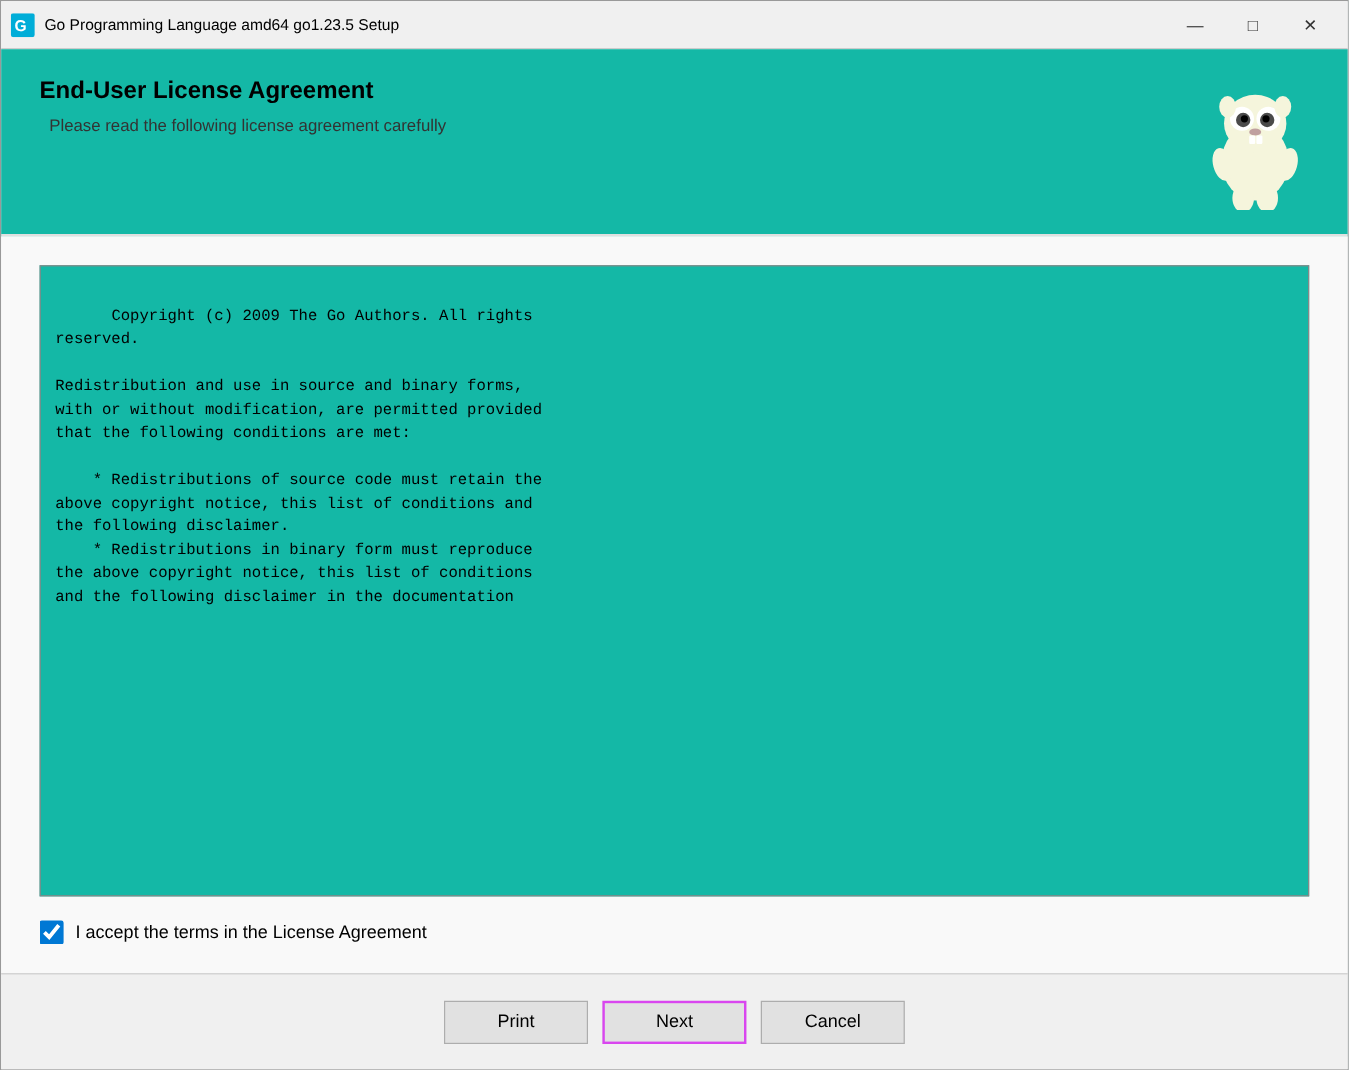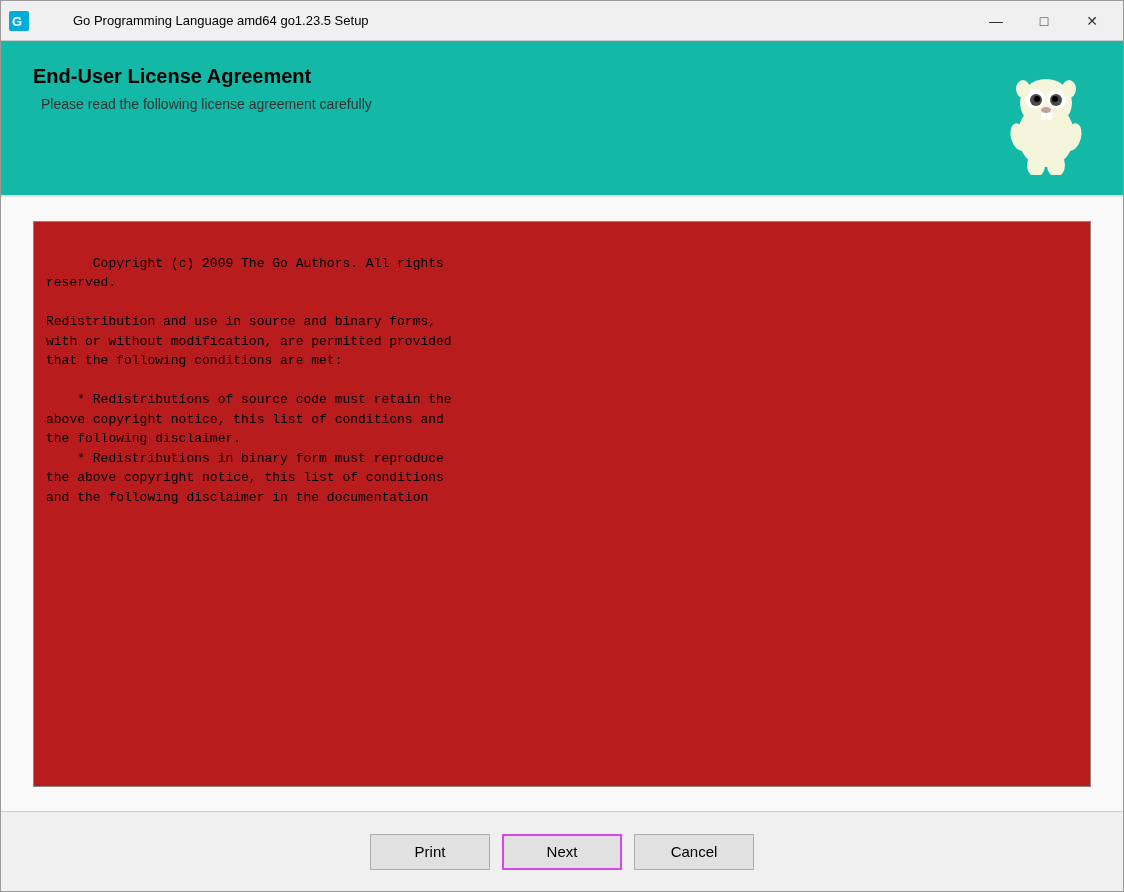--- a/index.html
+++ b/index.html
@@ -32,21 +32,20 @@
     .titlebar-icon {
       width: 20px;
       height: 20px;
       margin-right: 8px;
       flex-shrink: 0;
     }
     .titlebar-title {
       flex: 1;
       font-size: 13px;
       color: #000;
-      margin-left: 36px;
     }
     .titlebar-controls {
       display: flex;
       gap: 2px;
     }
     .titlebar-btn {
       width: 46px;
       height: 30px;
       border: none;
       background: transparent;
@@ -90,21 +89,21 @@
       flex: 1;
       padding: 24px 32px;
       background: #f9f9f9;
       overflow: hidden;
       display: flex;
       flex-direction: column;
     }
     .license-textbox {
       flex: 1;
       border: 1px solid #888;
-      background: #b91c1c;
+      background: #14b8a6;
       padding: 12px;
       overflow-y: scroll;
       font-family: 'Courier New', Courier, monospace;
       font-size: 13px;
       line-height: 1.5;
       color: #000;
       white-space: pre;
       position: relative;
     }
     .license-textbox::-webkit-scrollbar {
@@ -230,20 +229,24 @@
 with or without modification, are permitted provided
 that the following conditions are met:
 
     * Redistributions of source code must retain the
 above copyright notice, this list of conditions and
 the following disclaimer.
     * Redistributions in binary form must reproduce
 the above copyright notice, this list of conditions
 and the following disclaimer in the documentation</span>
     </div>
+    <div class="checkbox-area">
+      <input type="checkbox" class="checkbox-input" checked="" style="">
+      <label class="checkbox-label">I accept the terms in the License Agreement</label>
+    </div>
   </div>
 
   <div class="footer-area">
     <button class="footer-btn">Print</button>
     <button class="footer-btn primary">Next</button>
     <button class="footer-btn">Cancel</button>
   </div>
 </div>
 
 </body></html>

